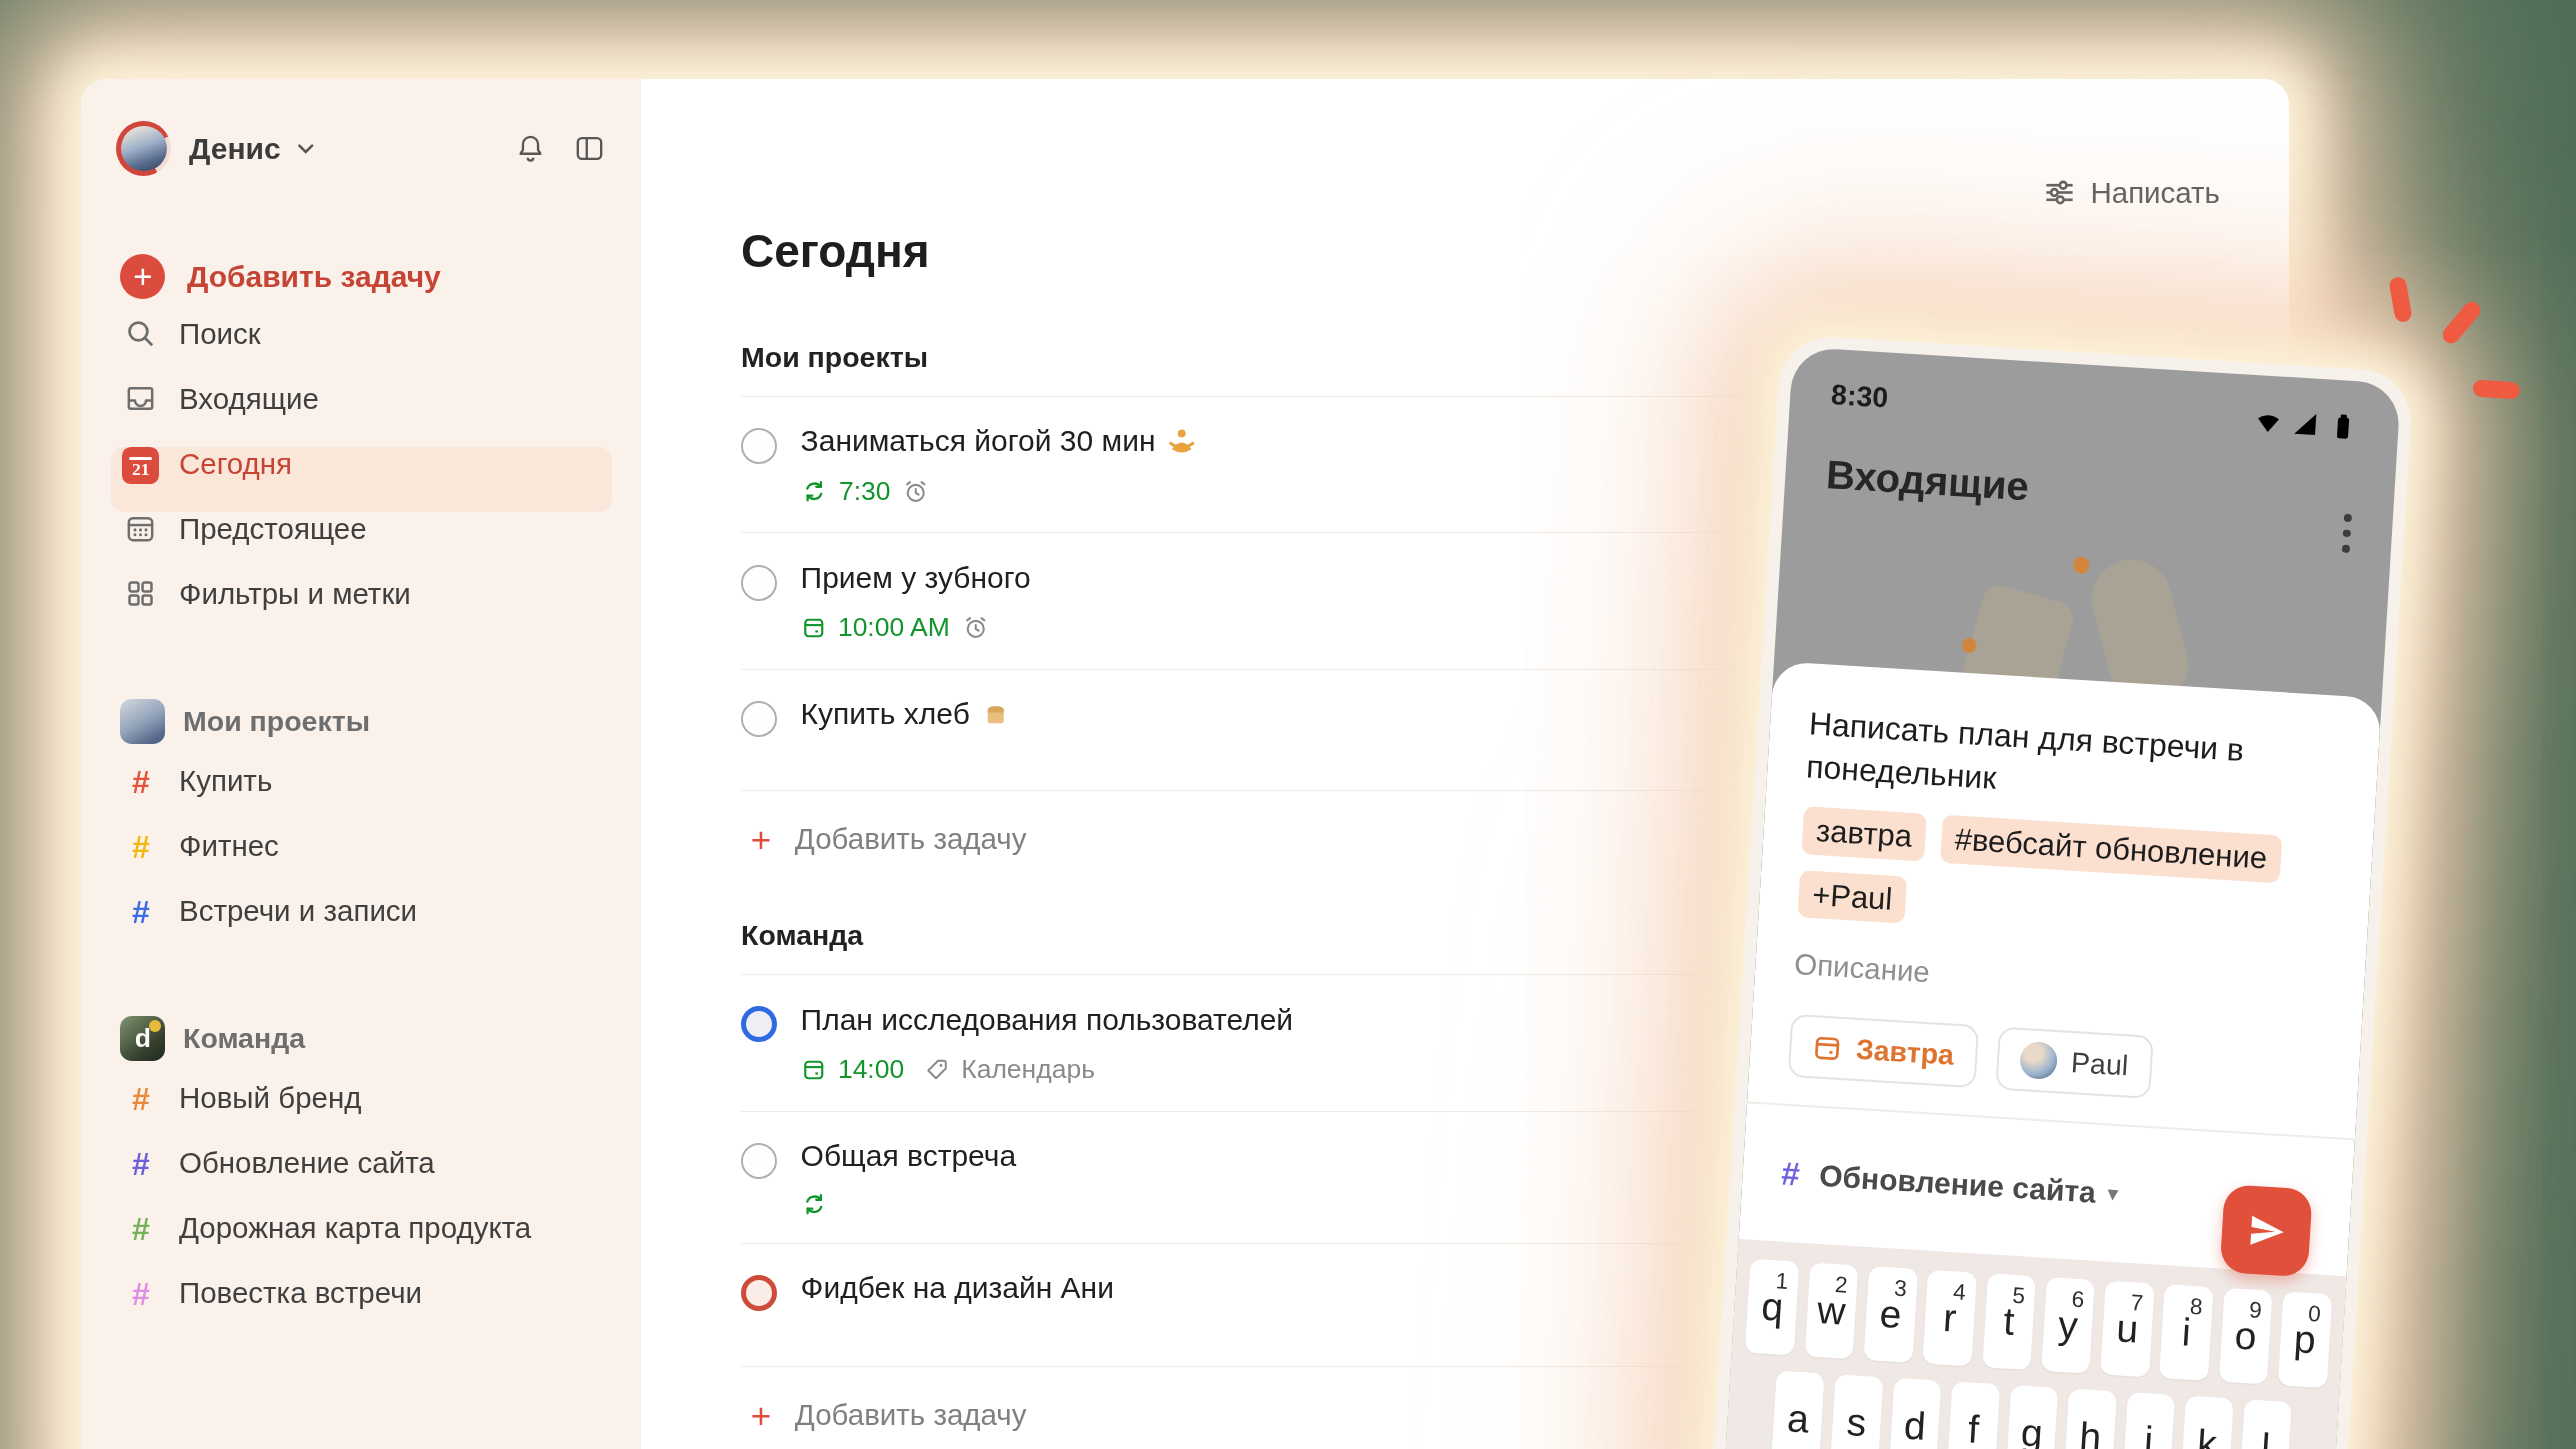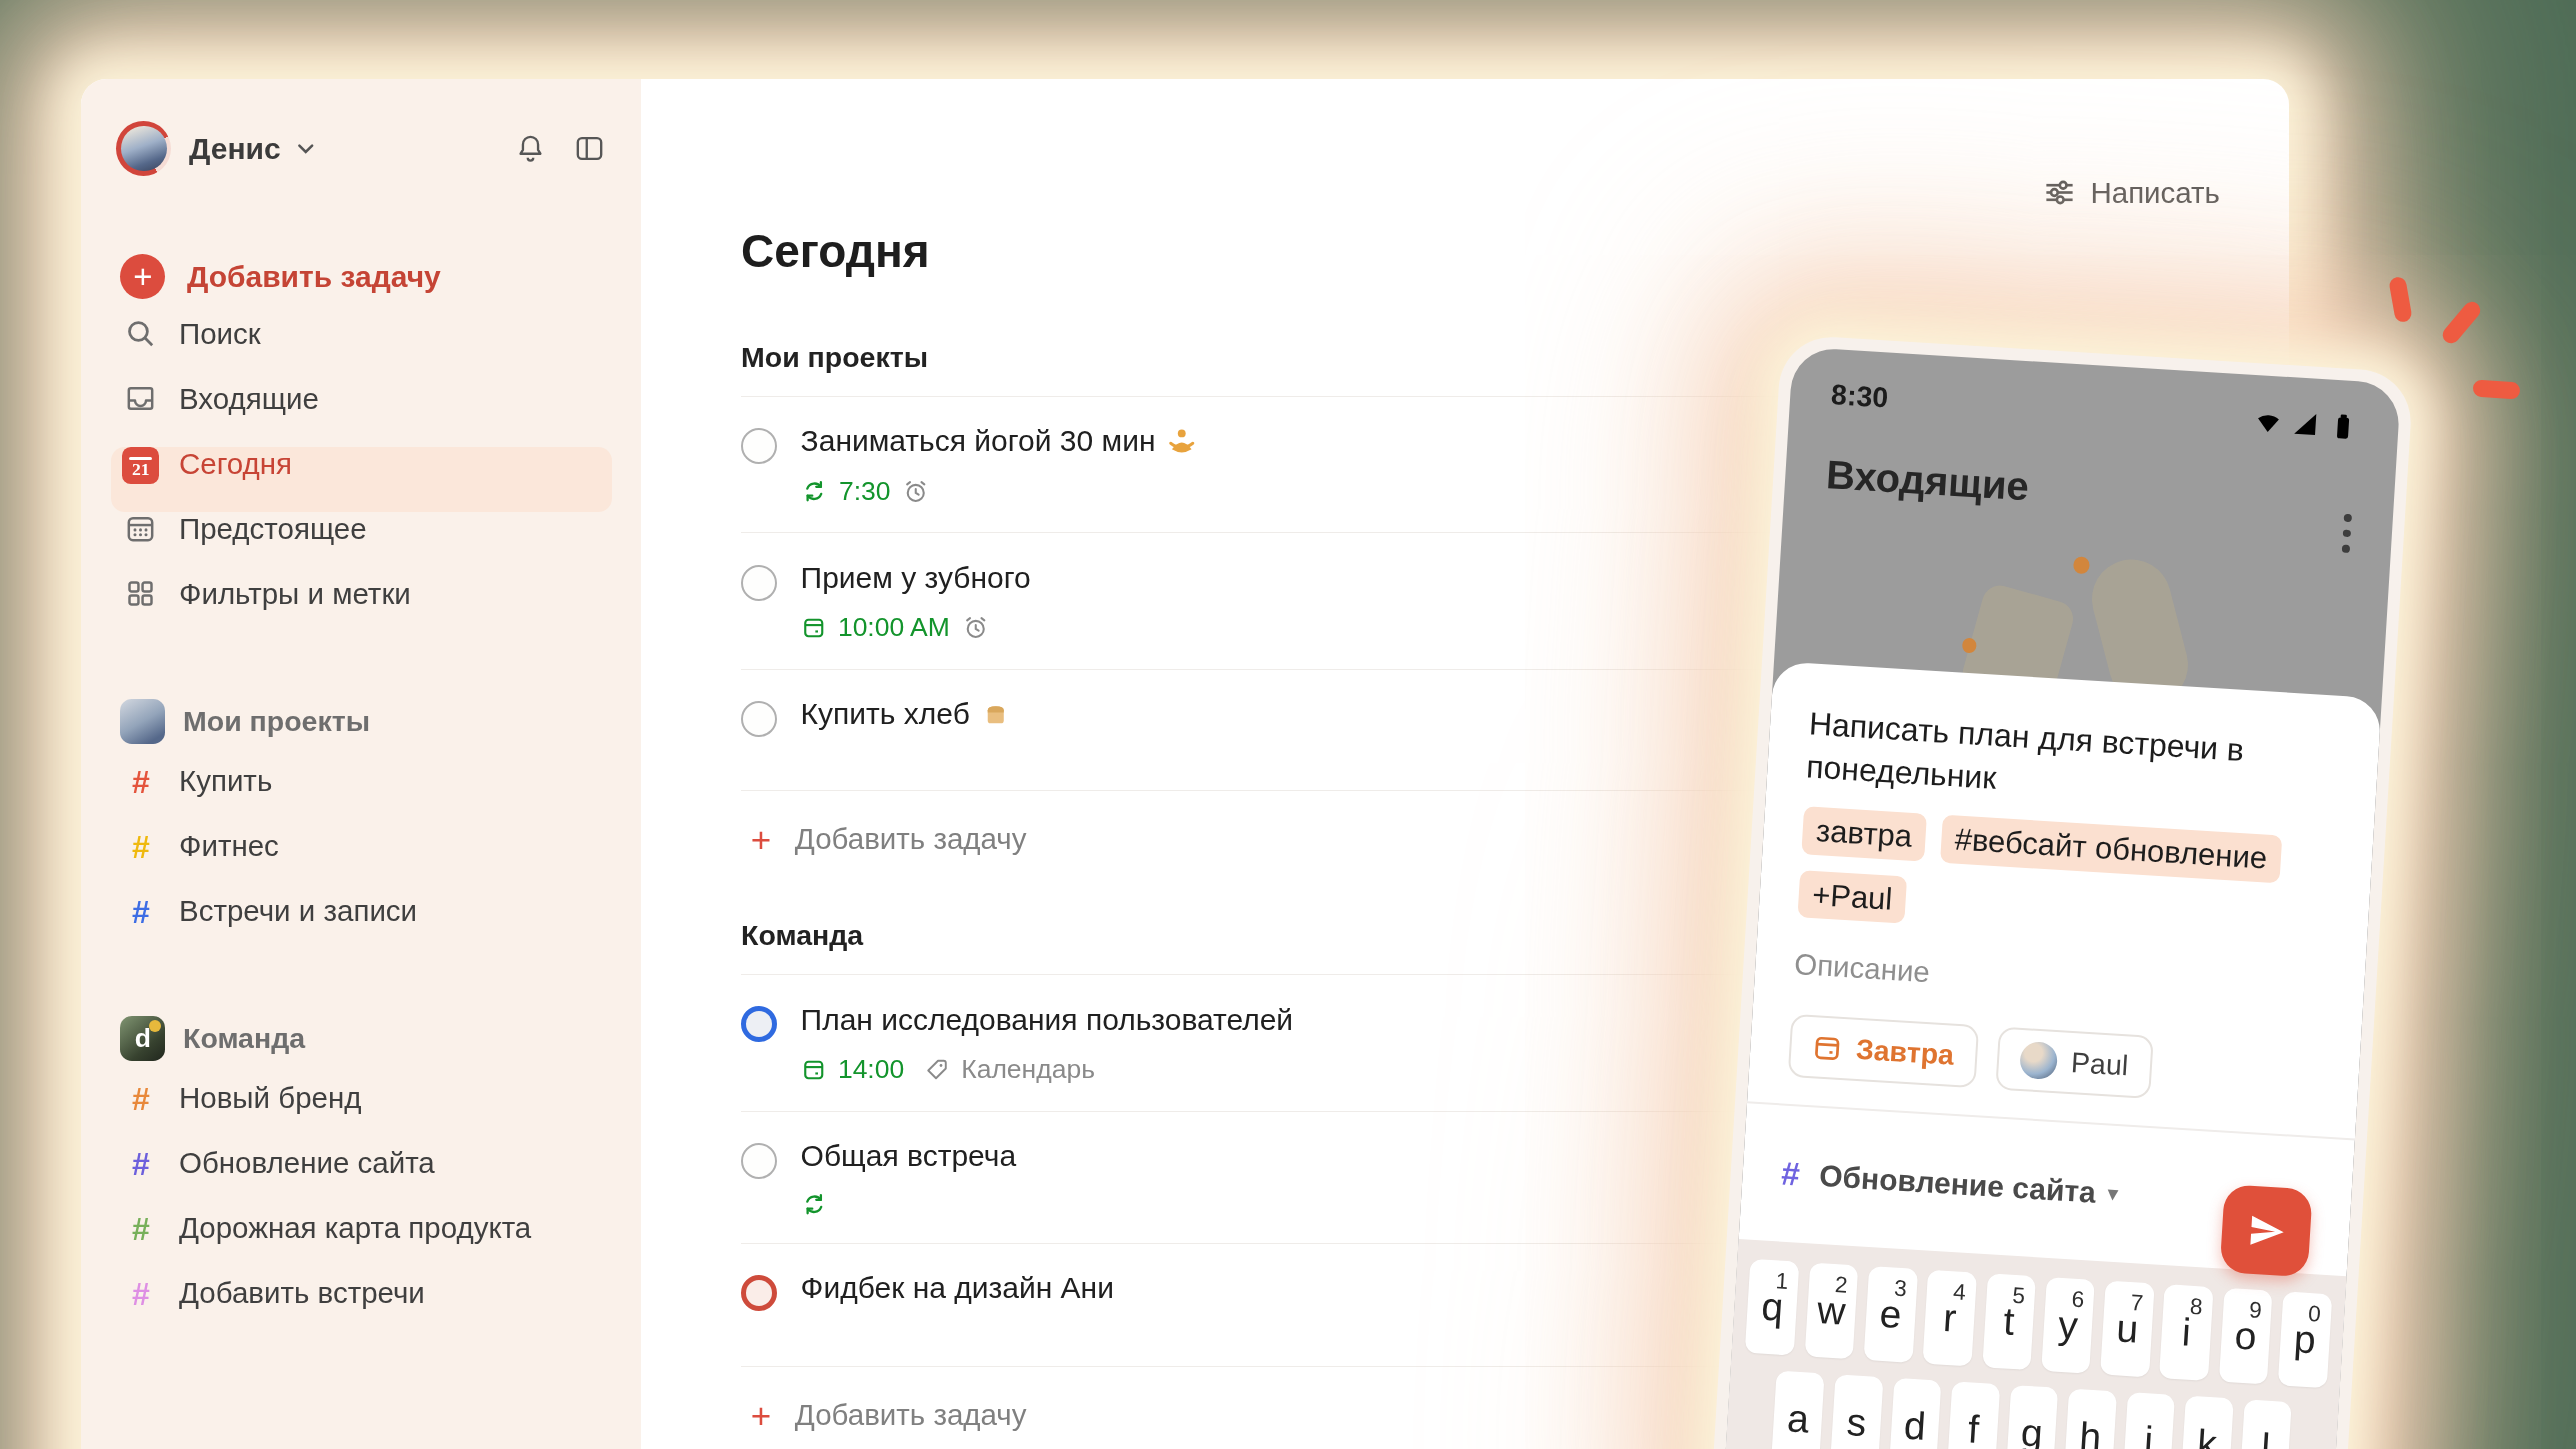--- a/index.html
+++ b/index.html
@@ -239,21 +239,21 @@
         <div class="nav-item">
           <span class="hash" style="color:#6C5FDC">#</span>
           <span class="lbl">Обновление сайта</span>
         </div>
         <div class="nav-item">
           <span class="hash" style="color:#77B05A">#</span>
           <span class="lbl">Дорожная карта продукта</span>
         </div>
         <div class="nav-item">
           <span class="hash" style="color:#DE8FE4">#</span>
-          <span class="lbl">Добавить встречи</span>
+          <span class="lbl">Повестка встречи</span>
         </div>
       </div>
     </div>
 
     <div class="main">
       <div class="view-btn">
         <span>
           <svg width="35" height="35" viewBox="0 0 24 24" fill="none" stroke="#555" stroke-width="1.8">
               <line x1="3" y1="7" x2="21" y2="7"></line>
               <circle cx="14.5" cy="7" r="2.3" fill="#fff"></circle>

